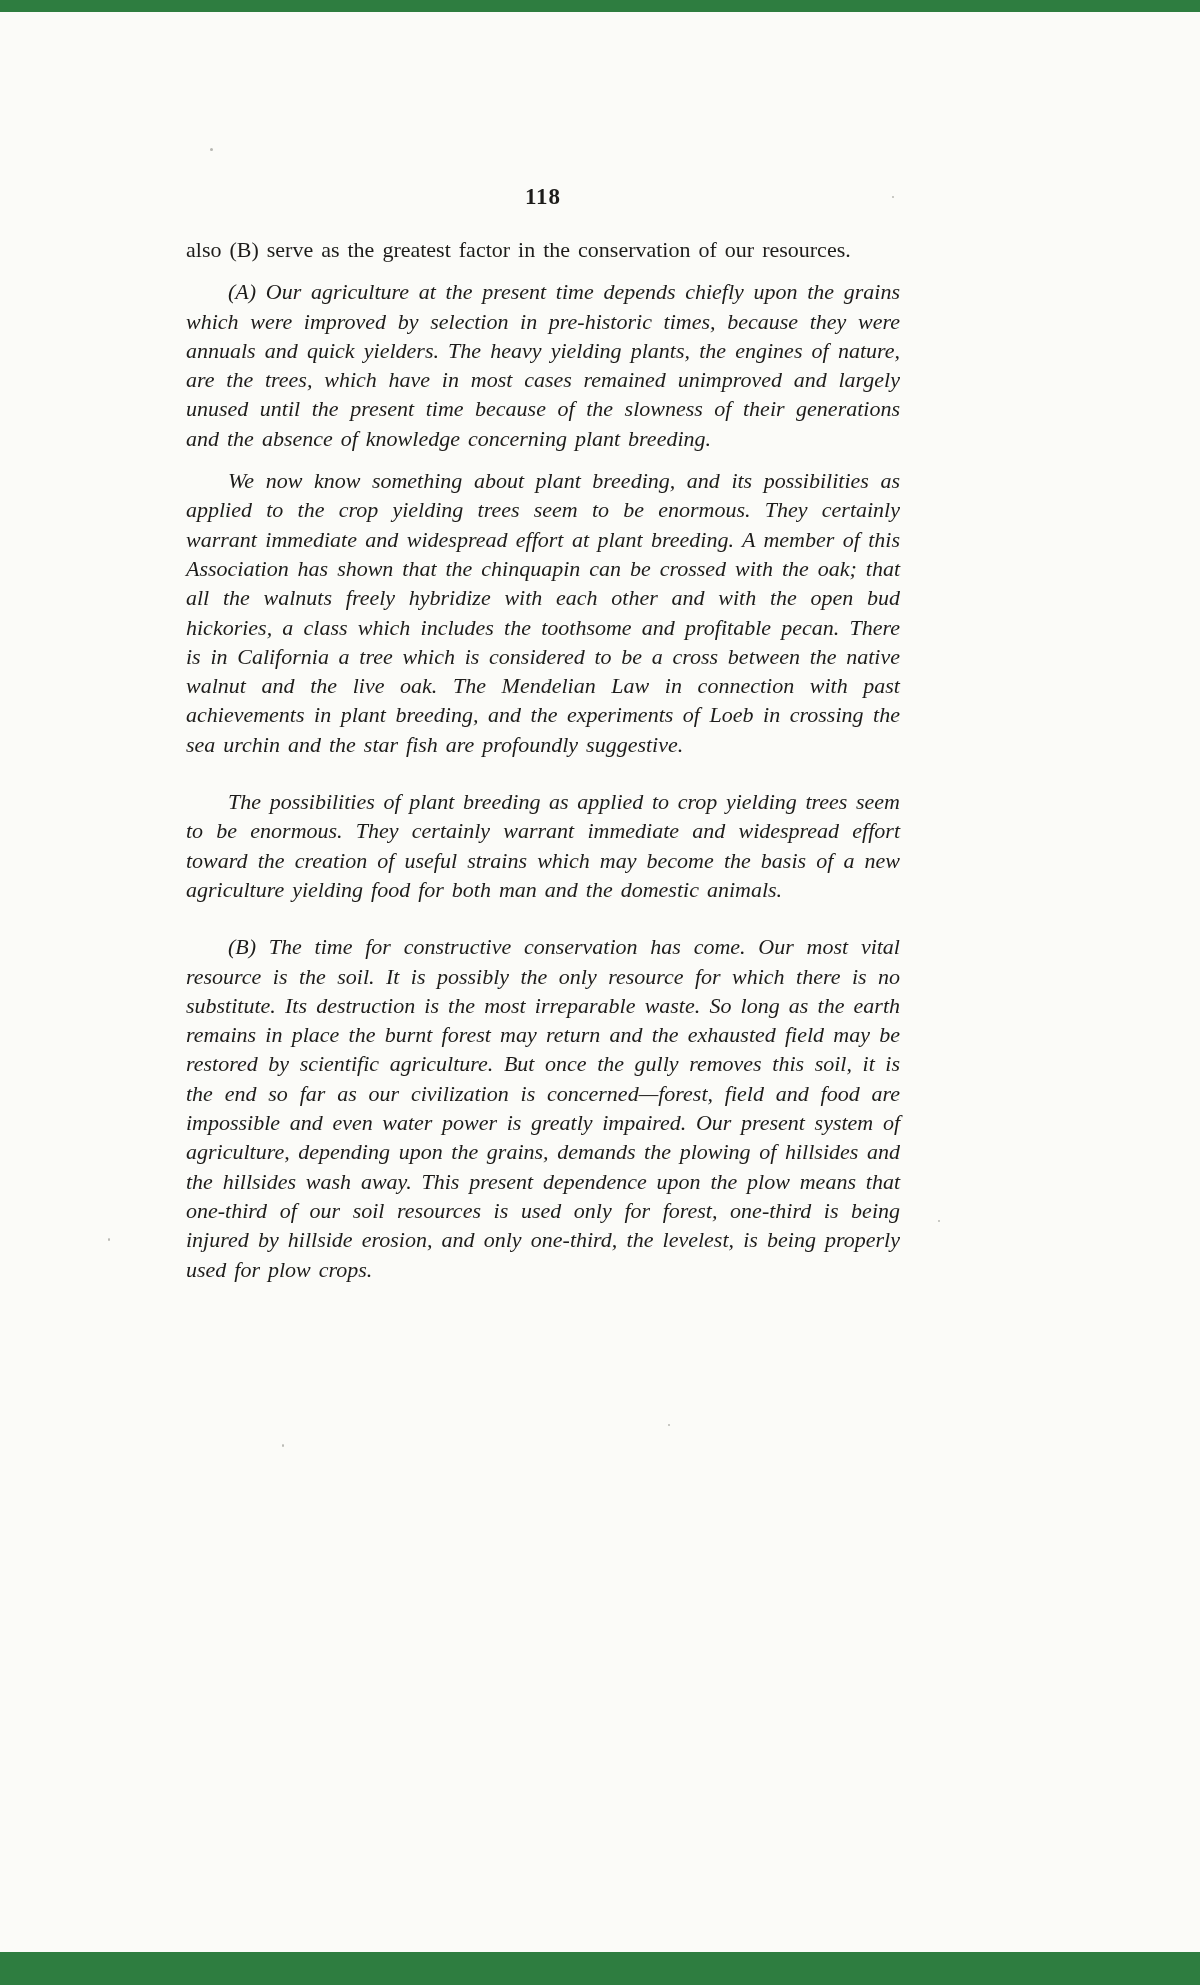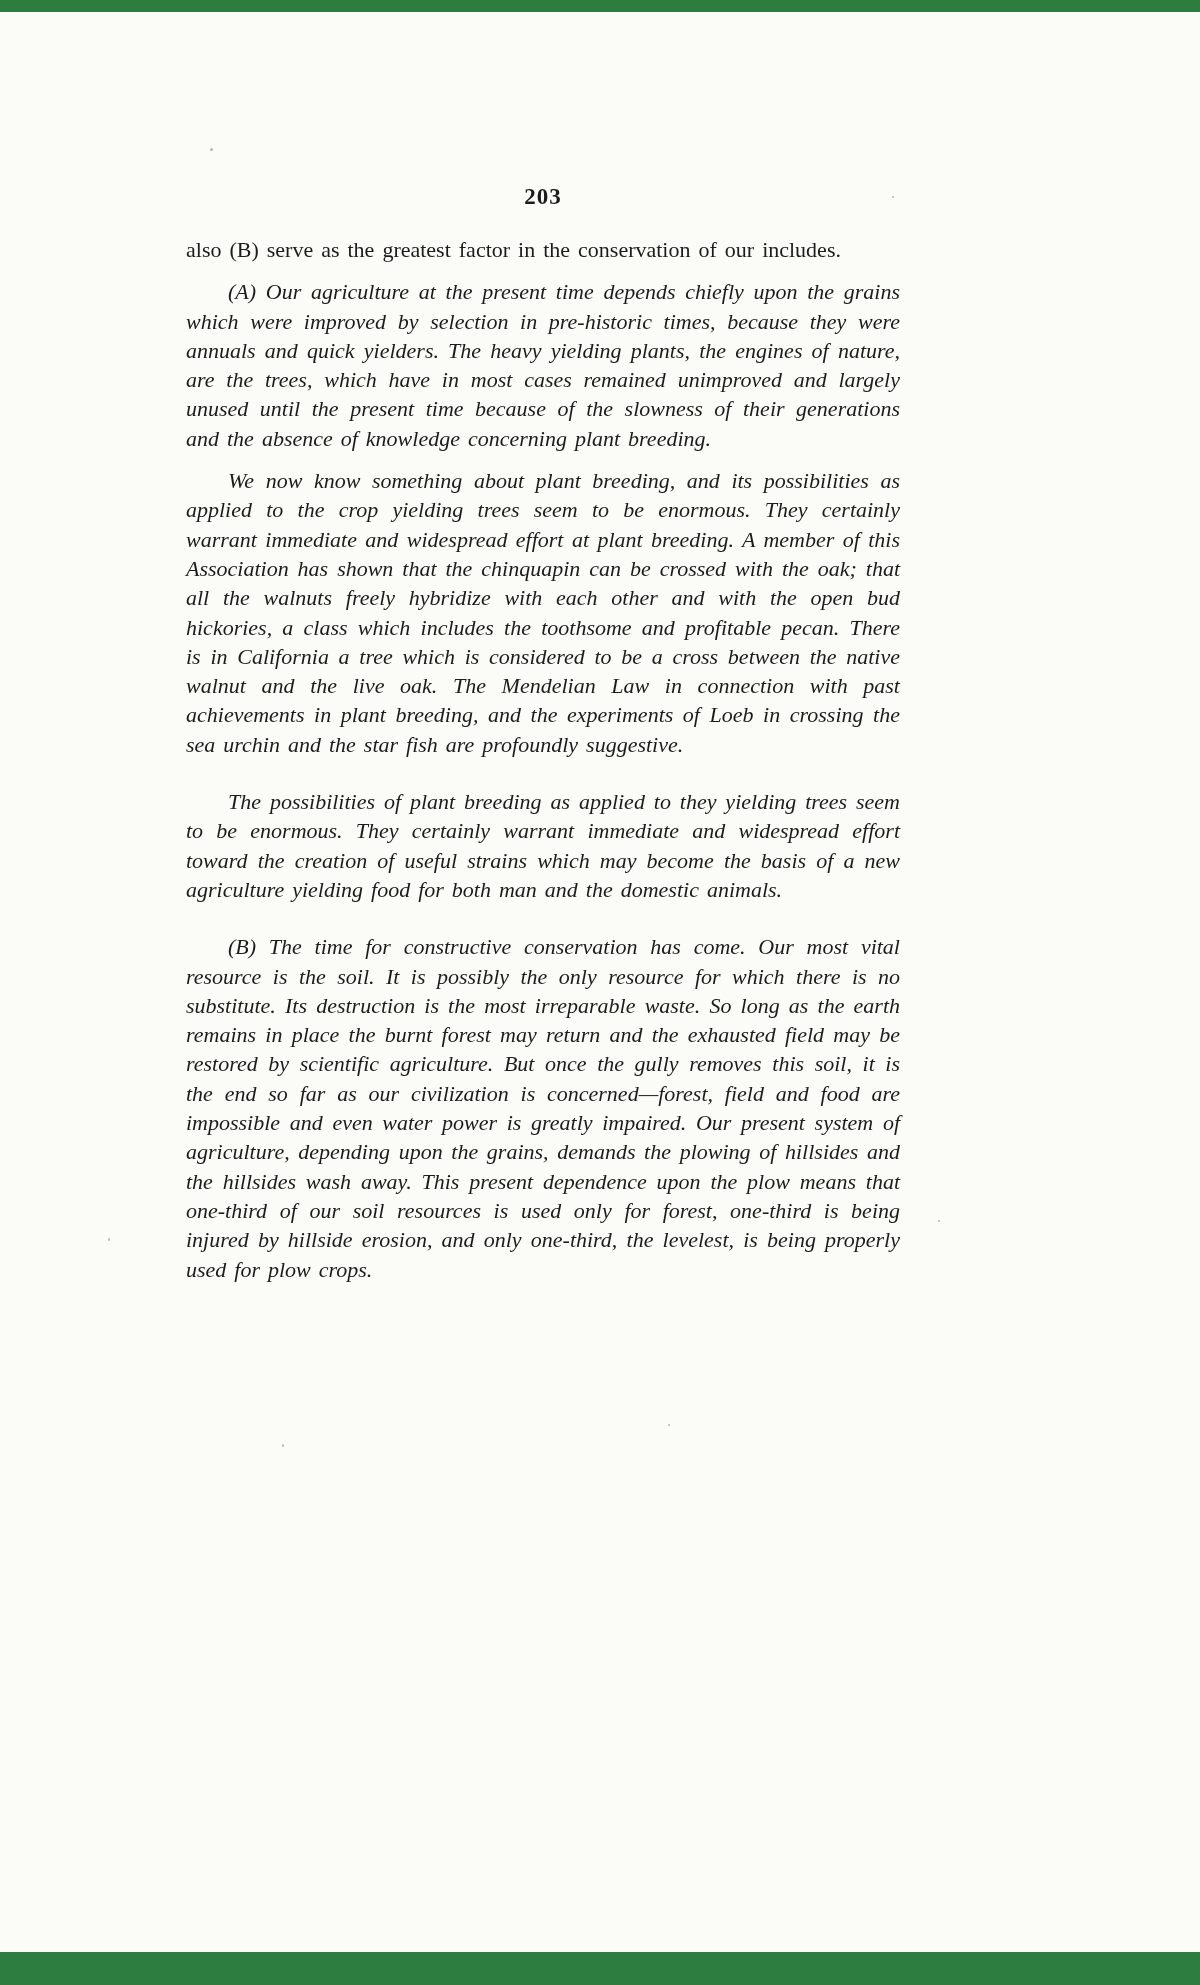--- a/index.html
+++ b/index.html
@@ -74,28 +74,28 @@
   <div class="edge edge-top"></div>
 
   <span class="speck speck-1"></span>
   <span class="speck speck-2"></span>
   <span class="speck speck-3"></span>
   <span class="speck speck-4"></span>
   <span class="speck speck-5"></span>
   <span class="speck speck-6"></span>
 
   <div class="text-block">
-    <div class="page-number">203</div>
+    <div class="page-number">118</div>
 
-    <p class="para">also (B) serve as the greatest factor in the conservation of our includes.</p>
+    <p class="para">also (B) serve as the greatest factor in the conservation of our resources.</p>
 
     <p class="para indent">(A) Our agriculture at the present time depends chiefly upon the grains which were improved by selection in pre-historic times, because they were annuals and quick yielders. The heavy yielding plants, the engines of nature, are the trees, which have in most cases remained unimproved and largely unused until the present time because of the slowness of their generations and the absence of knowledge concerning plant breeding.</p>
 
     <p class="para indent">We now know something about plant breeding, and its possibilities as applied to the crop yielding trees seem to be enormous. They certainly warrant immediate and widespread effort at plant breeding. A member of this Association has shown that the chinquapin can be crossed with the oak; that all the walnuts freely hybridize with each other and with the open bud hickories, a class which includes the toothsome and profitable pecan. There is in California a tree which is considered to be a cross between the native walnut and the live oak. The Mendelian Law in connection with past achievements in plant breeding, and the experiments of Loeb in crossing the sea urchin and the star fish are profoundly suggestive.</p>
 
-    <p class="para indent gap">The possibilities of plant breeding as applied to they yielding trees seem to be enormous. They certainly warrant immediate and widespread effort toward the creation of useful strains which may become the basis of a new agriculture yielding food for both man and the domestic animals.</p>
+    <p class="para indent gap">The possibilities of plant breeding as applied to crop yielding trees seem to be enormous. They certainly warrant immediate and widespread effort toward the creation of useful strains which may become the basis of a new agriculture yielding food for both man and the domestic animals.</p>
 
     <p class="para indent gap">(B) The time for constructive conservation has come. Our most vital resource is the soil. It is possibly the only resource for which there is no substitute. Its destruction is the most irreparable waste. So long as the earth remains in place the burnt forest may return and the exhausted field may be restored by scientific agriculture. But once the gully removes this soil, it is the end so far as our civilization is concerned—forest, field and food are impossible and even water power is greatly impaired. Our present system of agriculture, depending upon the grains, demands the plowing of hillsides and the hillsides wash away. This present dependence upon the plow means that one-third of our soil resources is used only for forest, one-third is being injured by hillside erosion, and only one-third, the levelest, is being properly used for plow crops.</p>
   </div>
 
   <div class="edge edge-bottom"></div>
 
 </div>
 
 </body></html>

